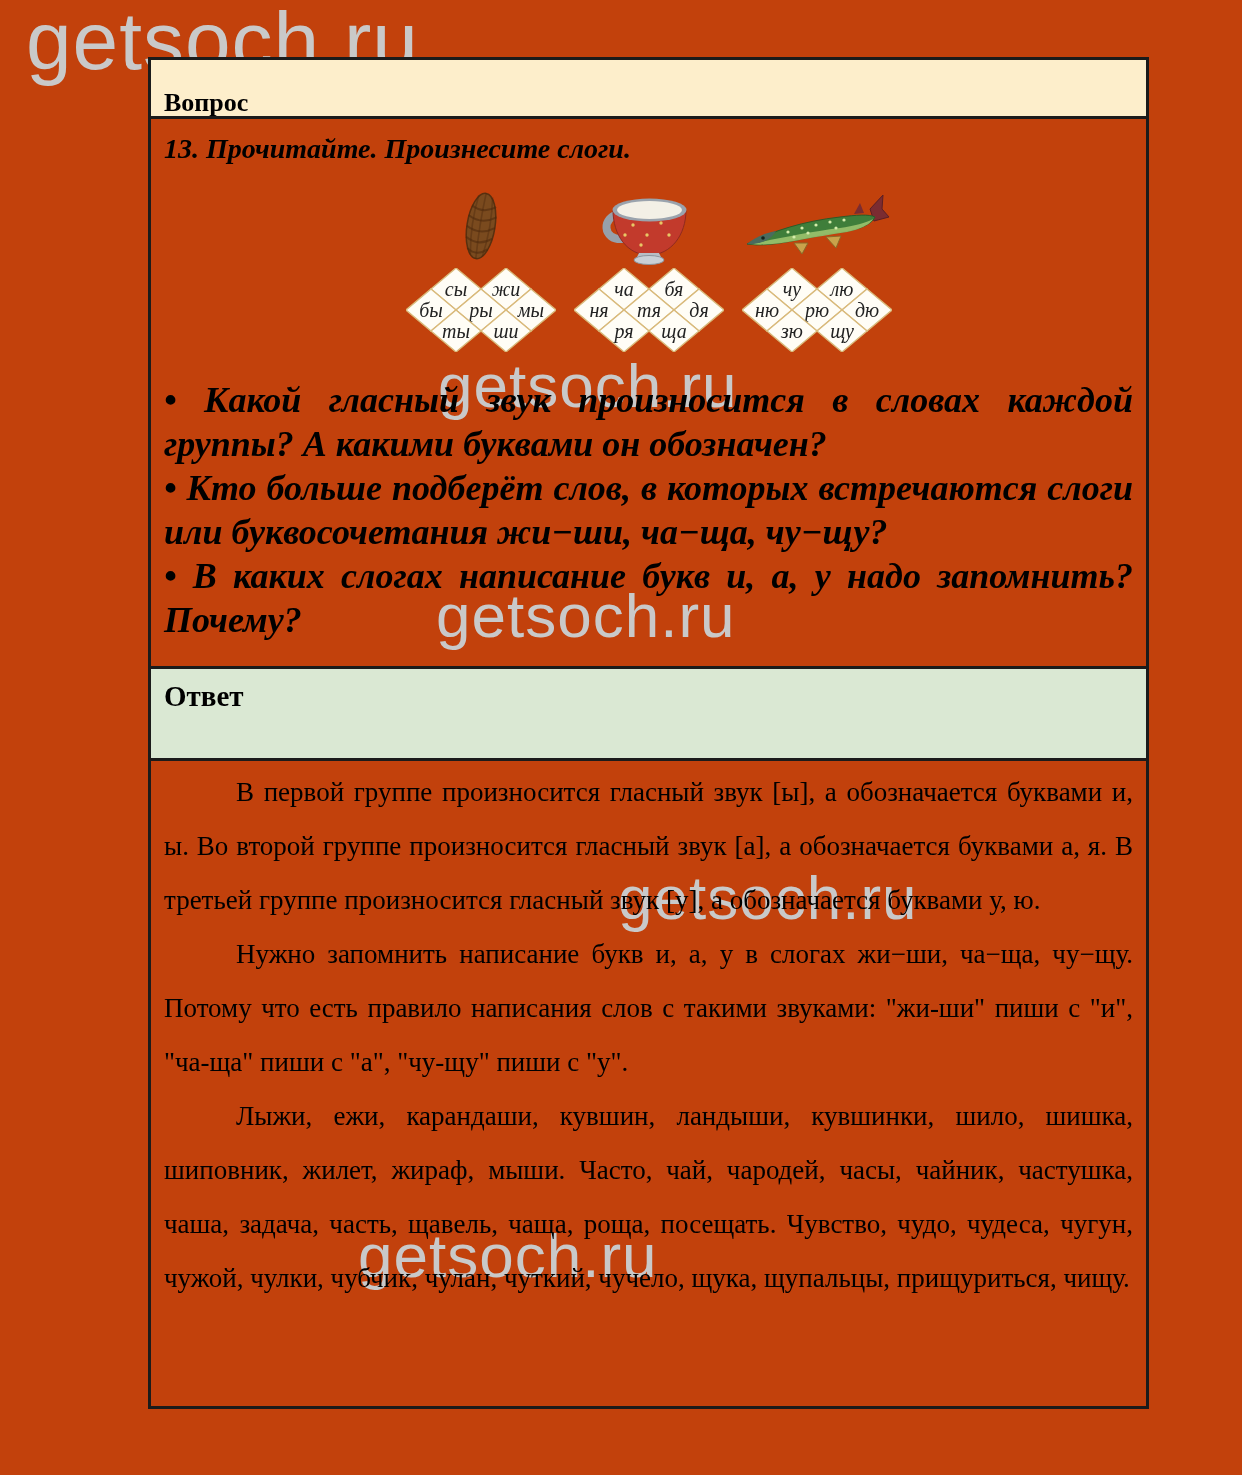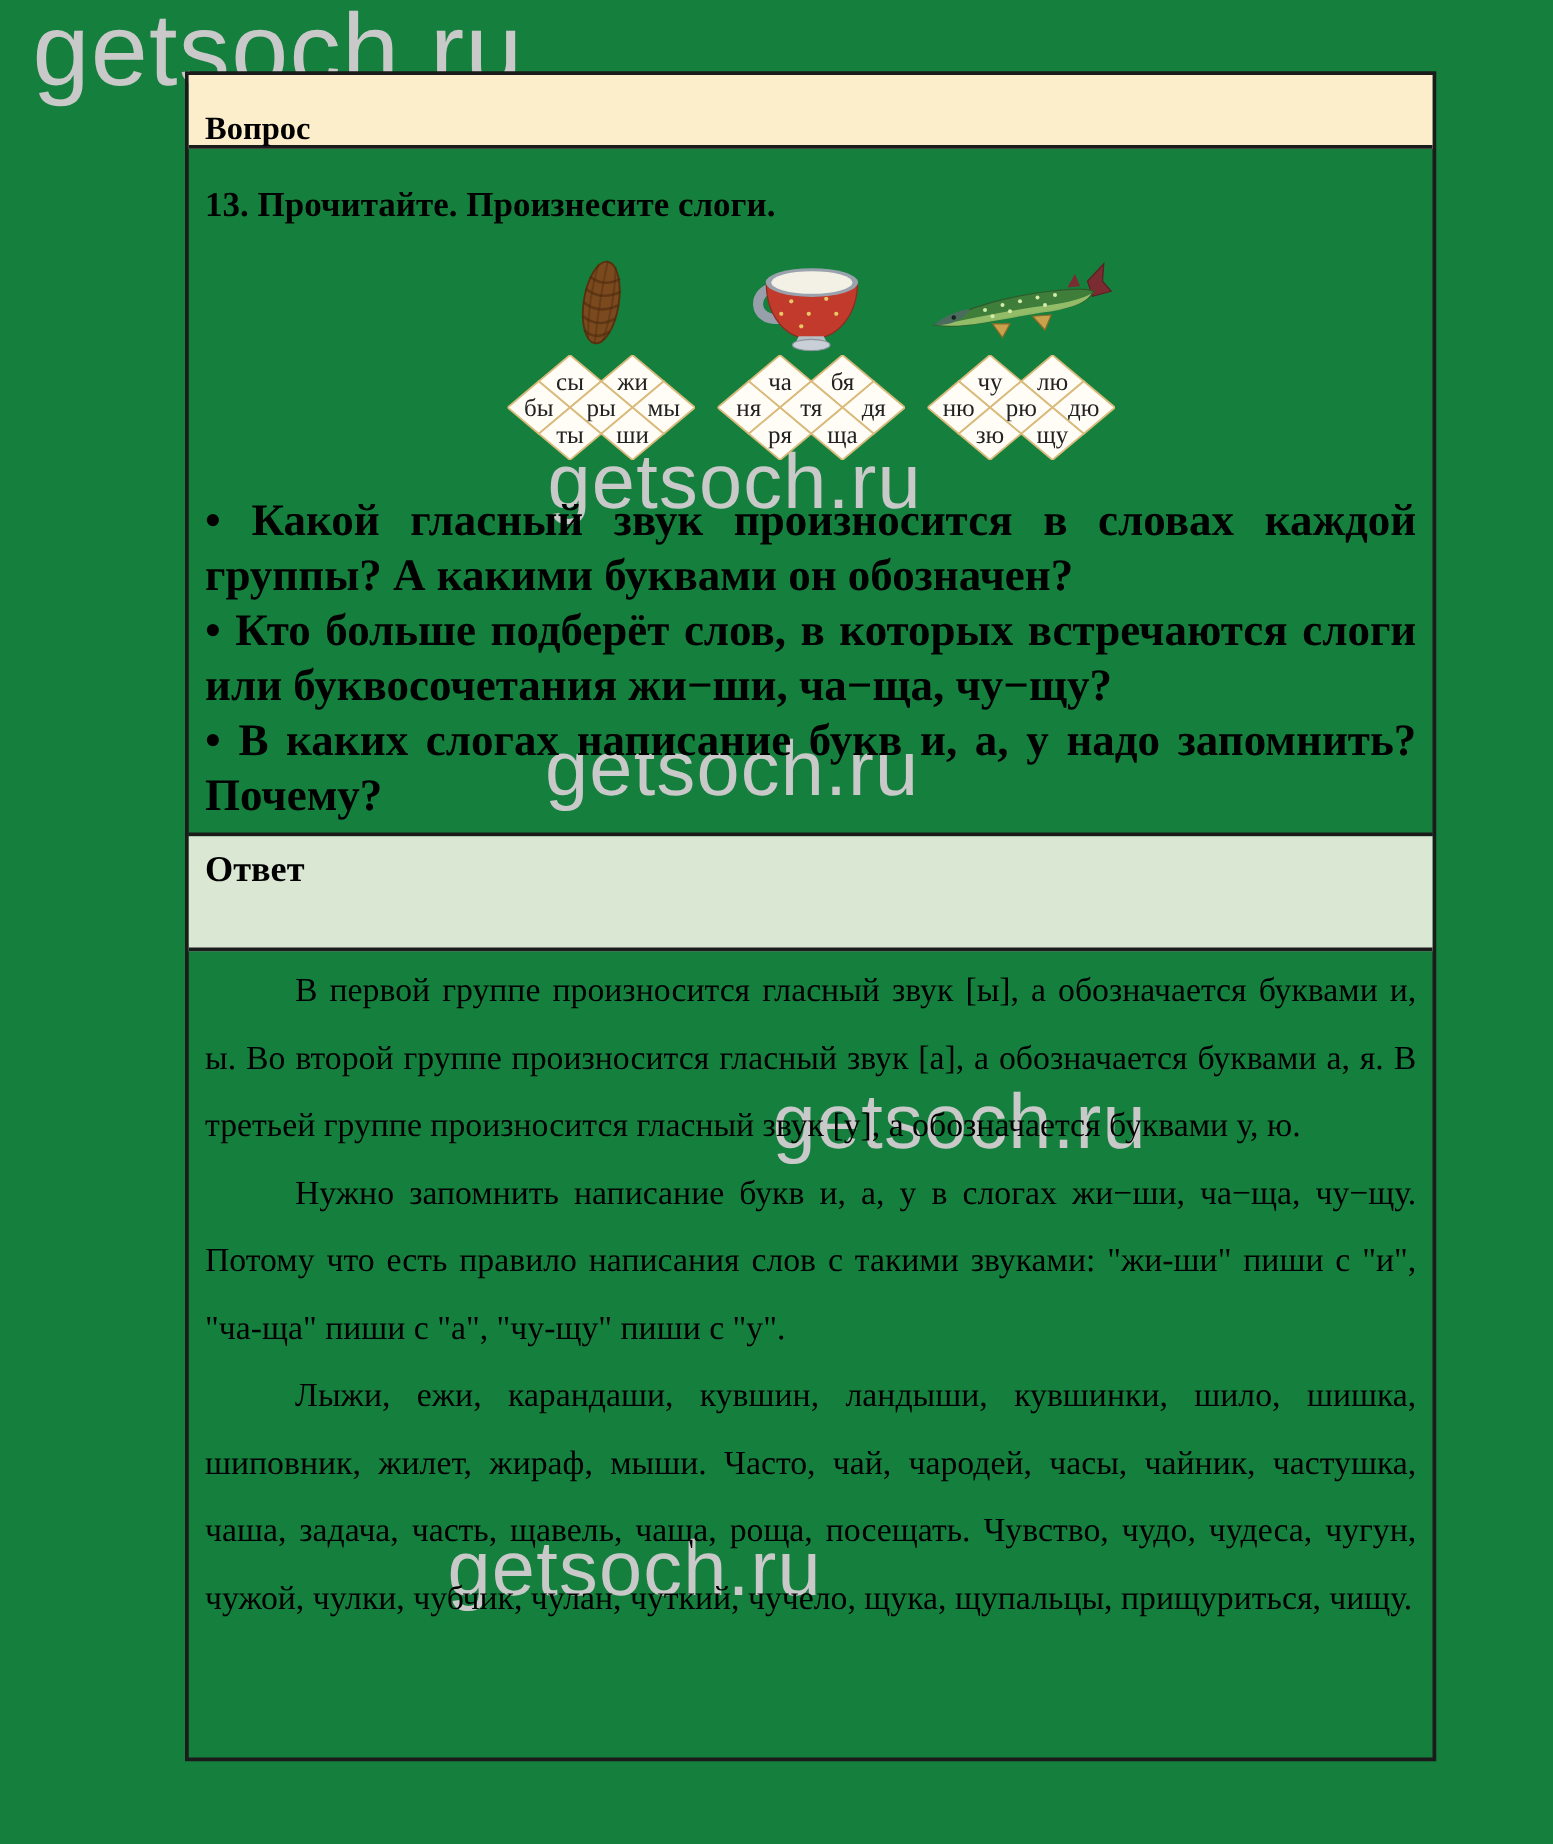--- a/index.html
+++ b/index.html
@@ -1,17 +1,17 @@
 <!DOCTYPE html>
 <html style="--question-header-bg: #fdeecb; --answer-header-bg: #dae8d3; --table-border: #1b1b1b; --watermark: #c9c9c9; --diamond-border: #d9ba7b; --diamond-fill: #fffdf6; --diamond-text: #222222;"><head>
 <meta charset="utf-8">
 <style>
   html,body{margin:0;padding:0;background:#ffffff;}
   .page{
-    position:relative;width:1242px;height:1475px;background:#15803d;
+    position:relative;width:1242px;height:1475px;background:#c2410c;
     overflow:hidden;font-family:"Liberation Serif",serif;color:#000;
   }
   
   .wm{
     position:absolute;font-family:"Liberation Sans",sans-serif;
     color:var(--watermark,#c9c9c9);z-index:0;white-space:nowrap;letter-spacing:1px;
   }
   .wm-1{left:26px;top:-6px;font-size:82px;}
   .wm-2{left:438px;top:350px;font-size:62px;}
   .wm-3{left:436px;top:580px;font-size:62px;}
@@ -24,21 +24,21 @@
     border:3px solid var(--table-border,#1b1b1b);box-sizing:border-box;
   }
   .row{box-sizing:border-box;}
   .q-header{
     height:52px;background:var(--question-header-bg,#fdeecb);
     border-bottom:3px solid var(--table-border,#1b1b1b);
     padding:28px 13px;font-size:26px;font-weight:bold;
   }
   .q-body{
     height:550px;border-bottom:3px solid var(--table-border,#1b1b1b);
-    padding:16px 13px;overflow:hidden;
+    padding:0 13px;overflow:hidden;font-style:italic;
   }
   .a-header{
     height:92px;background:var(--answer-header-bg,#dae8d3);
     border-bottom:3px solid var(--table-border,#1b1b1b);
     padding:11px 13px;font-size:29px;font-weight:bold;
   }
   .a-body{height:645px;padding:4px 13px 0;overflow:hidden;}
 
   .q-title{margin:14px 0 0;font-size:28px;font-weight:bold;}
 

